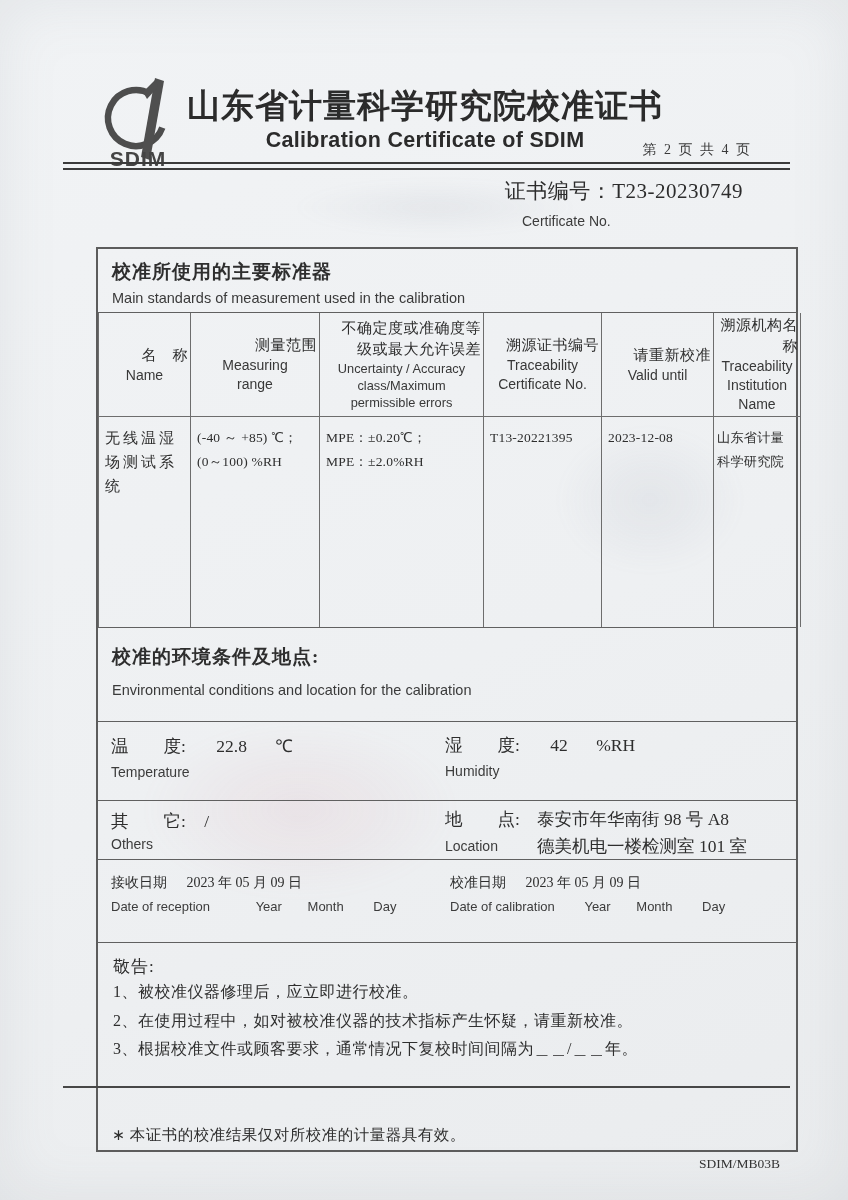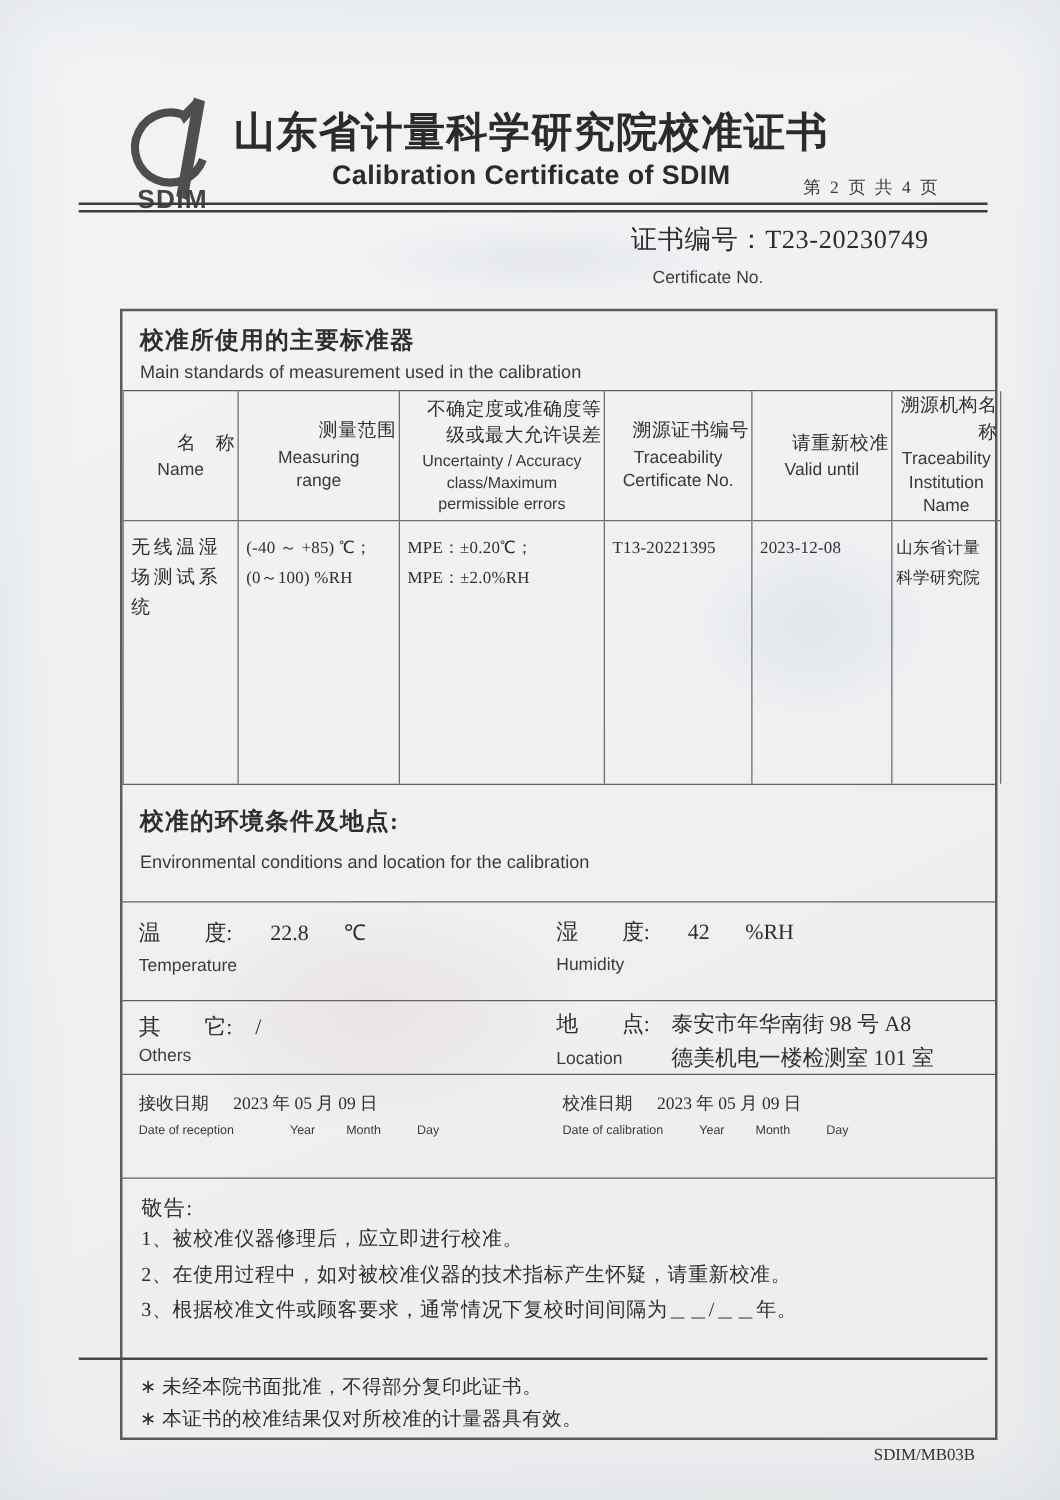--- a/index.html
+++ b/index.html
@@ -68,21 +68,21 @@
   .env-line .val { margin-left:26px; }
   .env-line .unit { margin-left:24px; }
   .env-cap { font-size:14px; color:#3c3c3c; margin-top:6px; }
 
   .loc-row { display:flex; font-size:17.5px; line-height:27px; }
   .loc-lab { width:92px; flex:none; }
   .loc-cap { width:92px; flex:none; font-size:14px; color:#3c3c3c; align-self:center; }
 
   .date-line { font-size:14px; color:#2d2d2d; }
   .date-line .dval { margin-left:16px; }
-  .date-cap { font-size:10px; color:#3c3c3c; margin-top:7px; }
+  .date-cap { font-size:13px; color:#3c3c3c; margin-top:7px; }
   .date-cap .u1 { margin-left:42px; }
   .date-cap .u2 { margin-left:22px; }
   .date-cap .u3 { margin-left:26px; }
 
   .notice { flex:1; padding:12px 15px 0; }
   .notice-title { font-size:17px; letter-spacing:1px; }
   .notice-item { font-size:16px; line-height:28.5px; letter-spacing:0.5px; color:#2f2f2f; }
 
   
   .foot-rule { position:absolute; left:63px; top:1086px; width:727px; border-top:2px solid #474747; }
@@ -261,17 +261,16 @@
     <div class="sec notice hr-row">
       <div class="notice-title">敬告:</div>
       <div class="notice-item">1、被校准仪器修理后，应立即进行校准。</div>
       <div class="notice-item">2、在使用过程中，如对被校准仪器的技术指标产生怀疑，请重新校准。</div>
       <div class="notice-item">3、根据校准文件或顾客要求，通常情况下复校时间间隔为＿＿/＿＿年。</div>
     </div>
 
   </div>
 
   <div class="foot-rule"></div>
-  <div class="fn1">∗ 未经本院书面批准，不得部分复印此证书。</div>
   <div class="fn2">∗ 本证书的校准结果仅对所校准的计量器具有效。</div>
   <div class="form-no">SDIM/MB03B</div>
 
 </div>
 
 </body></html>

